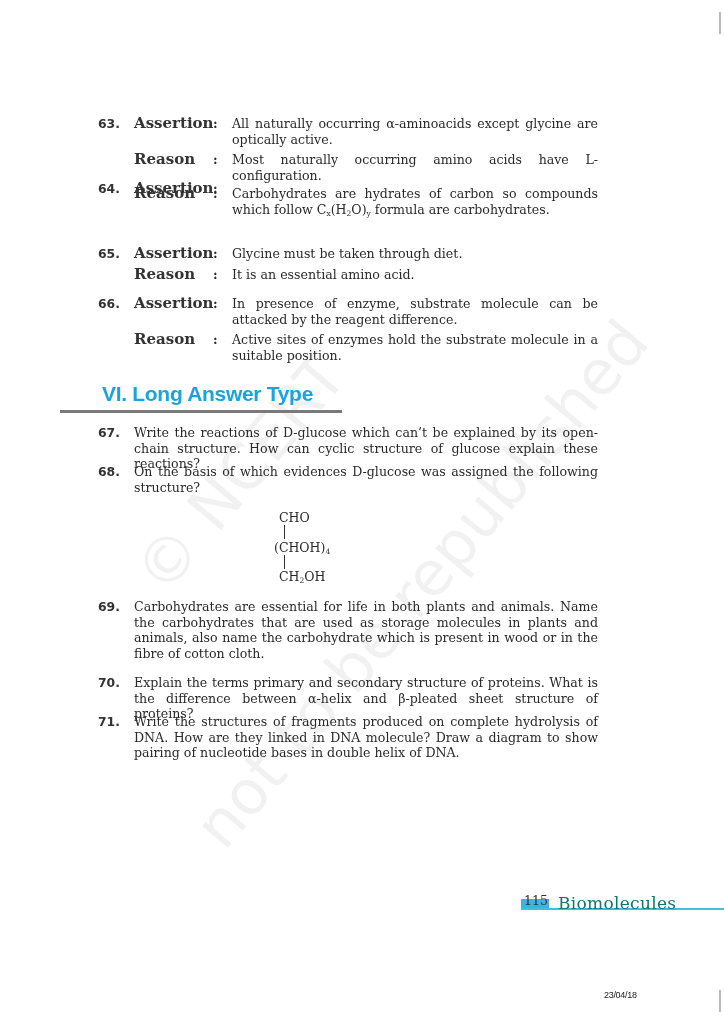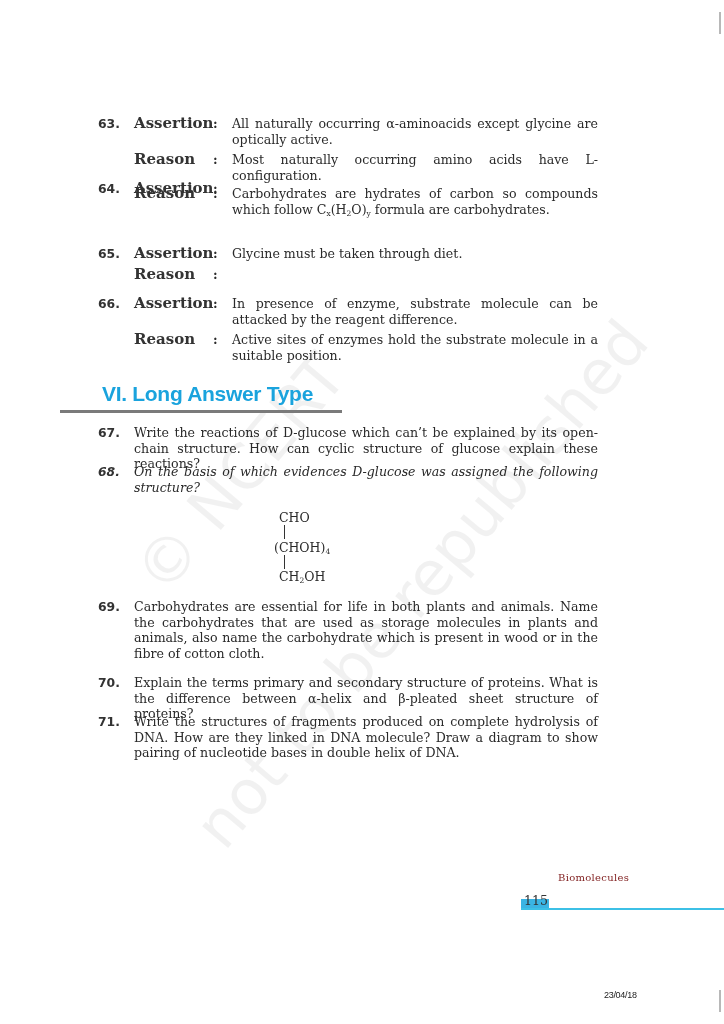--- a/index.html
+++ b/index.html
@@ -23,21 +23,21 @@
     letter-spacing: -0.3px;
   }
   .section-rule { position: absolute; left: 60px; top: 410px; width: 282px; height: 3px; background: #7a7a7a; }
   .formula { position: absolute; left: 275px; top: 510px; font-size: 12.5px; line-height: 15px; }
   .formula .line-v { position: absolute; left: 9px; width: 1px; background: #333; }
   .formula .row { position: absolute; white-space: nowrap; }
   sub { font-size: 7.5px; vertical-align: -2px; line-height: 0; }
   .footer-rule { position: absolute; left: 521px; top: 908px; width: 203px; height: 2px; background: #3cc0e6; }
   .page-num-bg { position: absolute; left: 521px; top: 899px; width: 28px; height: 10px; background: #3ab4e3; }
   .page-num { position: absolute; left: 524px; top: 893px; font-size: 12.5px; color: #333; }
-  .chapter-name { position: absolute; left: 558px; top: 872px; font-size: 10px; color: #7f1d1d; letter-spacing: 0.3px; }
+  .chapter-name { position: absolute; left: 558px; top: 893px; font-size: 17px; color: #0f766e; letter-spacing: 0.3px; }
   .date { position: absolute; left: 604px; top: 990px; font-family: "Liberation Sans", sans-serif; font-size: 9px; color: #222; letter-spacing: -0.3px; }
   .watermark {
     position: absolute; left: 120px; top: 560px; transform: rotate(-50deg); transform-origin: left top;
     font-family: "DejaVu Sans", sans-serif; font-size: 62px; color: rgba(0,0,0,0.055); white-space: nowrap; pointer-events: none;
   }
   .watermark2 {
     position: absolute; left: 180px; top: 815px; transform: rotate(-50deg); transform-origin: left top;
     font-family: "DejaVu Sans", sans-serif; font-size: 62px; color: rgba(0,0,0,0.055); white-space: nowrap; pointer-events: none;
   }
 </style>
@@ -82,20 +82,21 @@
   <div class="q" style="top:246px;">
     <span class="num">65.</span>
     <div class="ar-row">
       <span class="ar-label">Assertion</span>
       <span class="ar-colon">:</span>
       <div class="ar-text">Glycine must be taken through diet.</div>
     </div>
     <div class="ar-row" style="margin-top:5px;">
       <span class="ar-label">Reason</span>
       <span class="ar-colon">:</span>
+      <div class="ar-text">It is an essential amino acid.</div>
     </div>
   </div>
 
   <div class="q" style="top:296px;">
     <span class="num">66.</span>
     <div class="ar-row">
       <span class="ar-label">Assertion</span>
       <span class="ar-colon">:</span>
       <div class="ar-text">In presence of enzyme, substrate molecule can be attacked by the reagent difference.</div>
     </div>
@@ -107,21 +108,21 @@
   </div>
 
   <div class="section-title">VI. Long Answer Type</div>
   <div class="section-rule"></div>
 
   <div class="q" style="top:425px;">
     <span class="num">67.</span>
     <div class="lq-text">Write the reactions of D-glucose which can’t be explained by its open-chain structure. How can cyclic structure of glucose explain these reactions?</div>
   </div>
 
-  <div class="q" style="top:464px;font-style:italic;">
+  <div class="q" style="top:464px;">
     <span class="num">68.</span>
     <div class="lq-text">On the basis of which evidences D-glucose was assigned the following structure?</div>
   </div>
 
   <div class="formula">
     <div class="row" style="left:4px; top:0;">CHO</div>
     <div class="line-v" style="top:15px; height:14px;"></div>
     <div class="row" style="left:-1px; top:30px;"><span>(CHOH)</span><sub>4</sub></div>
     <div class="line-v" style="top:45px; height:14px;"></div>
     <div class="row" style="left:4px; top:59px;"><span>CH</span><sub>2</sub><span>OH</span></div>

